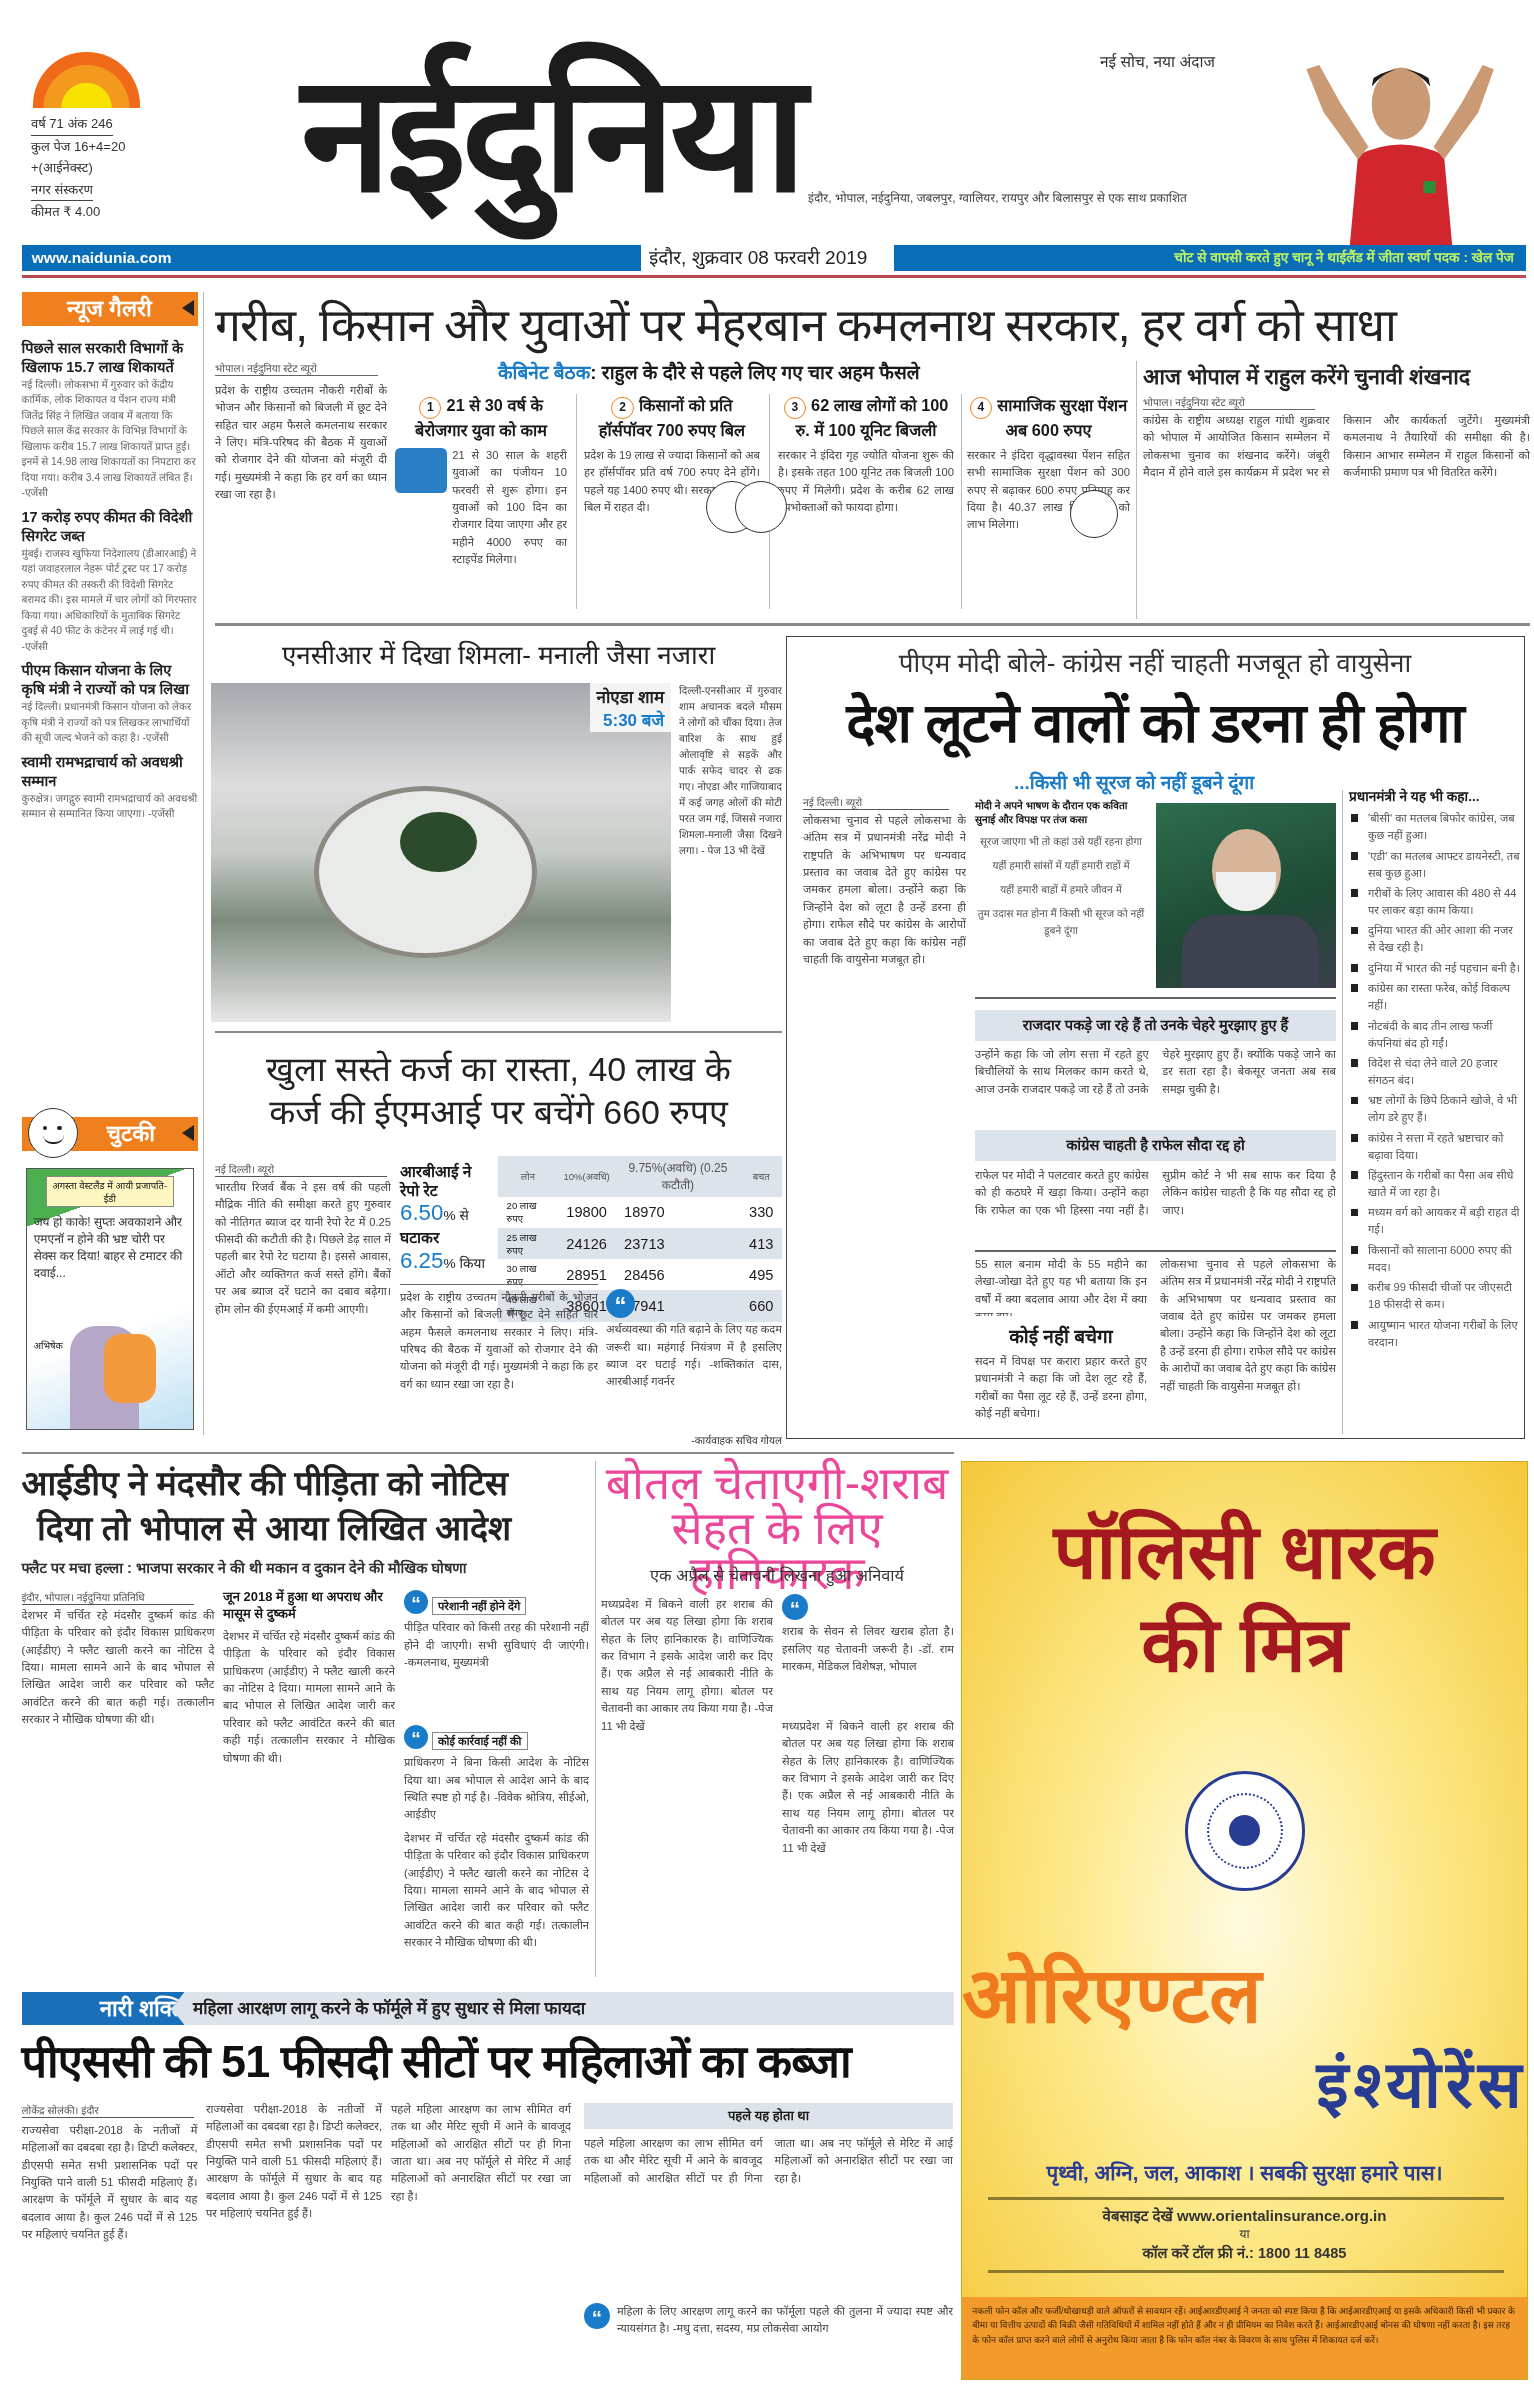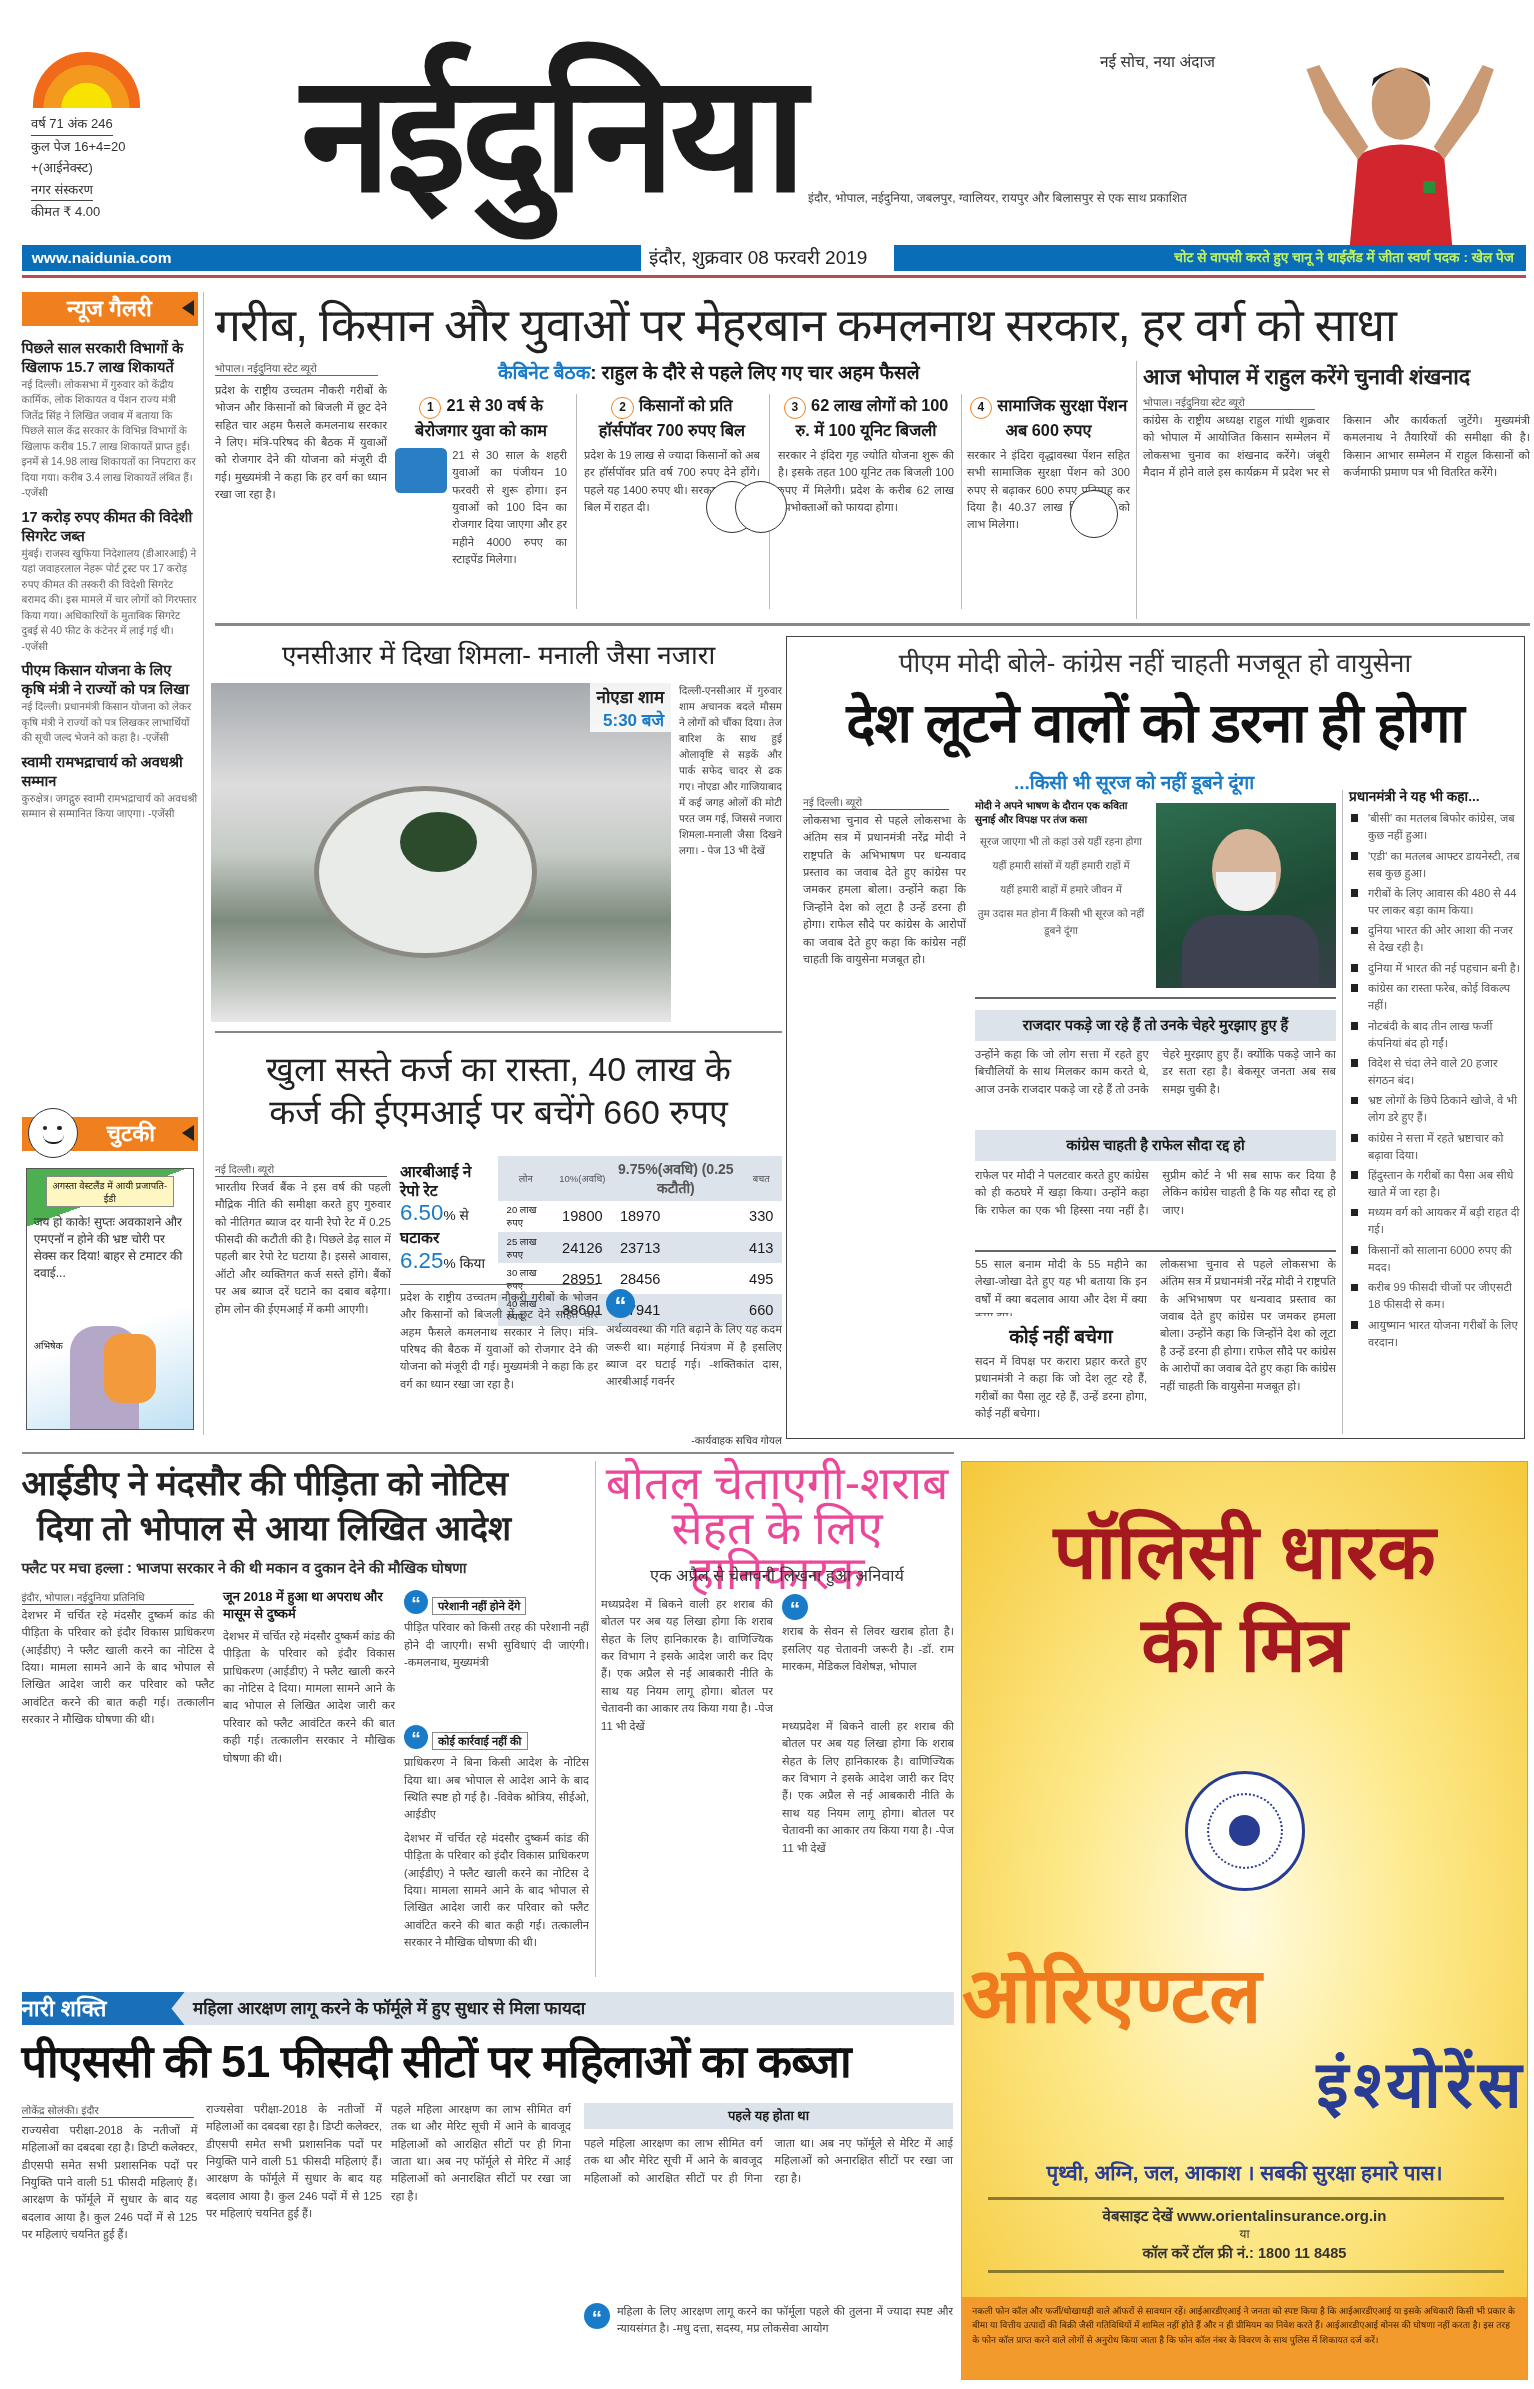--- a/index.html
+++ b/index.html
@@ -158,21 +158,21 @@
   <div style="font-size:15.5px;font-weight:700;line-height:19px">आरबीआई ने रेपो रेट</div>
   <div style="font-size:22.3px;color:#1a7bc9"><span>6.50</span><span style="font-size:13.7px;color:#222">% से</span></div>
   <div style="font-size:15.5px;font-weight:700">घटाकर</div>
   <div style="font-size:22.3px;color:#1a7bc9"><span>6.25</span><span style="font-size:13.7px;color:#222">% किया</span></div>
 </div>
 <table class="abs table-rbi" style="left:498px;top:1156px;width:284px;background:#dde3ea;border-collapse:collapse">
   <thead>
       <tr style="font-size:9.5px;color:#555">
     <th style="font-weight:400;padding:3.4px">लोन</th>
     <th style="font-weight:400;padding:3.4px">10%(अवधि)</th>
-    <th style="font-weight:700;padding:3.4px;font-size:14px">9.75%(अवधि) (0.25 कटौती)</th>
+    <th style="font-weight:400;padding:3.4px;font-size:12px">9.75%(अवधि) (0.25 कटौती)</th>
     <th style="font-weight:400;padding:3.4px">बचत</th>
   </tr>
     </thead>
   <tbody>
     <tr>
         <td style="font-size:9.5px">20 लाख रुपए</td>
         <td>19800</td>
         <td>18970</td>
         <td>330</td>
       </tr>
@@ -283,21 +283,21 @@
 </div>
 <div class="abs" style="left:601px;top:1564px;width:352px;text-align:center;font-size:16.3px;color:#333">एक अप्रैल से चेतावनी लिखना हुआ अनिवार्य</div>
 <div class="abs body-text" style="left:601px;top:1596px;width:172px;height:378px;overflow:hidden">मध्यप्रदेश में बिकने वाली हर शराब की बोतल पर अब यह लिखा होगा कि शराब सेहत के लिए हानिकारक है। वाणिज्यिक कर विभाग ने इसके आदेश जारी कर दिए हैं। एक अप्रैल से नई आबकारी नीति के साथ यह नियम लागू होगा। बोतल पर चेतावनी का आकार तय किया गया है। -पेज 11 भी देखें</div>
 <div class="abs" style="left:782px;top:1594px;width:172px">
   <span class="quote-icon" style="width:26px;height:26px;font-size:20.6px;line-height:29px">“</span>
   <div class="body-text" style="margin-top:3.4px;height:103px;overflow:hidden">शराब के सेवन से लिवर खराब होता है। इसलिए यह चेतावनी जरूरी है। -डॉ. राम मारकम, मेडिकल विशेषज्ञ, भोपाल</div>
 </div>
 <div class="abs body-text" style="left:782px;top:1718px;width:172px;height:258px;overflow:hidden">मध्यप्रदेश में बिकने वाली हर शराब की बोतल पर अब यह लिखा होगा कि शराब सेहत के लिए हानिकारक है। वाणिज्यिक कर विभाग ने इसके आदेश जारी कर दिए हैं। एक अप्रैल से नई आबकारी नीति के साथ यह नियम लागू होगा। बोतल पर चेतावनी का आकार तय किया गया है। -पेज 11 भी देखें</div>
 
 <div class="abs" style="left:21.5px;top:1992px;width:932px;height:33px;background:#dde3ea"></div>
-<div class="abs" style="left:21.5px;top:1992px;width:163px;height:33px;background:#1a6fba;color:#fff;font-size:22.3px;font-weight:700;text-align:left;line-height:33px;clip-path:polygon(0 0,100% 0,92% 50%,100% 100%,0 100%)">नारी शक्ति</div>
+<div class="abs" style="left:21.5px;top:1992px;width:163px;height:33px;background:#1a6fba;color:#fff;font-size:22.3px;font-weight:700;text-align:right;line-height:33px;clip-path:polygon(0 0,100% 0,92% 50%,100% 100%,0 100%)">नारी शक्ति</div>
 <div class="abs" style="left:193px;top:1992px;font-size:17px;font-weight:700;line-height:33px;color:#222">महिला आरक्षण लागू करने के फॉर्मूले में हुए सुधार से मिला फायदा</div>
 <div class="abs" style="left:21.5px;top:2029px;width:932px;font-size:45px;font-weight:700;color:#111;letter-spacing:-0.9px;white-space:nowrap">पीएससी की 51 फीसदी सीटों पर महिलाओं का कब्जा</div>
 <div class="abs" style="left:21.5px;top:2103px;font-size:10.3px;color:#555;width:172px;border-bottom:1.7px solid #555">लोकेंद्र सोलंकी। इंदौर</div>
 <div class="abs body-text" style="left:21.5px;top:2122px;width:176px;height:258px;overflow:hidden">राज्यसेवा परीक्षा-2018 के नतीजों में महिलाओं का दबदबा रहा है। डिप्टी कलेक्टर, डीएसपी समेत सभी प्रशासनिक पदों पर नियुक्ति पाने वाली 51 फीसदी महिलाएं हैं। आरक्षण के फॉर्मूले में सुधार के बाद यह बदलाव आया है। कुल 246 पदों में से 125 पर महिलाएं चयनित हुई हैं।</div>
 <div class="abs body-text" style="left:206px;top:2101px;width:176px;height:279px;overflow:hidden">राज्यसेवा परीक्षा-2018 के नतीजों में महिलाओं का दबदबा रहा है। डिप्टी कलेक्टर, डीएसपी समेत सभी प्रशासनिक पदों पर नियुक्ति पाने वाली 51 फीसदी महिलाएं हैं। आरक्षण के फॉर्मूले में सुधार के बाद यह बदलाव आया है। कुल 246 पदों में से 125 पर महिलाएं चयनित हुई हैं।</div>
 <div class="abs body-text" style="left:391px;top:2101px;width:180px;height:279px;overflow:hidden">पहले महिला आरक्षण का लाभ सीमित वर्ग तक था और मेरिट सूची में आने के बावजूद महिलाओं को आरक्षित सीटों पर ही गिना जाता था। अब नए फॉर्मूले से मेरिट में आई महिलाओं को अनारक्षित सीटों पर रखा जा रहा है।</div>
 <div class="abs" style="left:584px;top:2103px;width:369px;background:#dde3ea;text-align:center;font-size:13px;font-weight:700;line-height:26px">पहले यह होता था</div>
 <div class="abs body-text" style="left:584px;top:2135px;width:369px;height:163px;overflow:hidden;column-count:2;column-gap:12px">पहले महिला आरक्षण का लाभ सीमित वर्ग तक था और मेरिट सूची में आने के बावजूद महिलाओं को आरक्षित सीटों पर ही गिना जाता था। अब नए फॉर्मूले से मेरिट में आई महिलाओं को अनारक्षित सीटों पर रखा जा रहा है।</div>
 <div class="abs" style="left:584px;top:2303px;width:369px">
   <span class="quote-icon" style="width:26px;height:26px;font-size:20.6px;line-height:29px;float:left;margin-right:6.9px">“</span>

